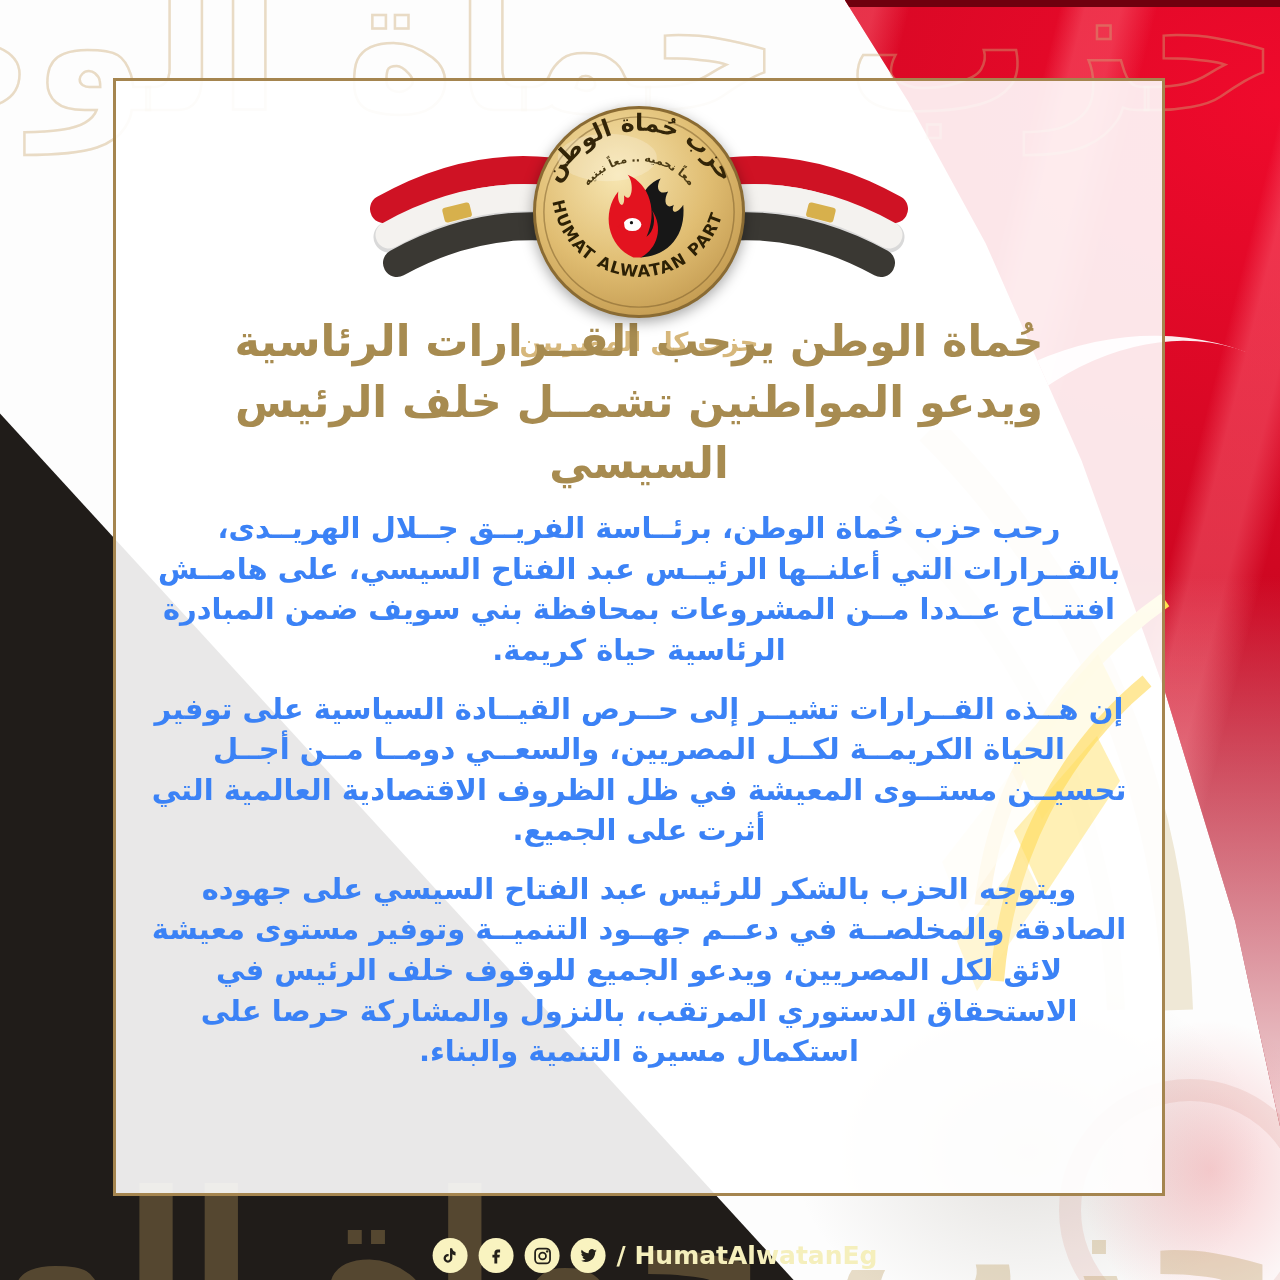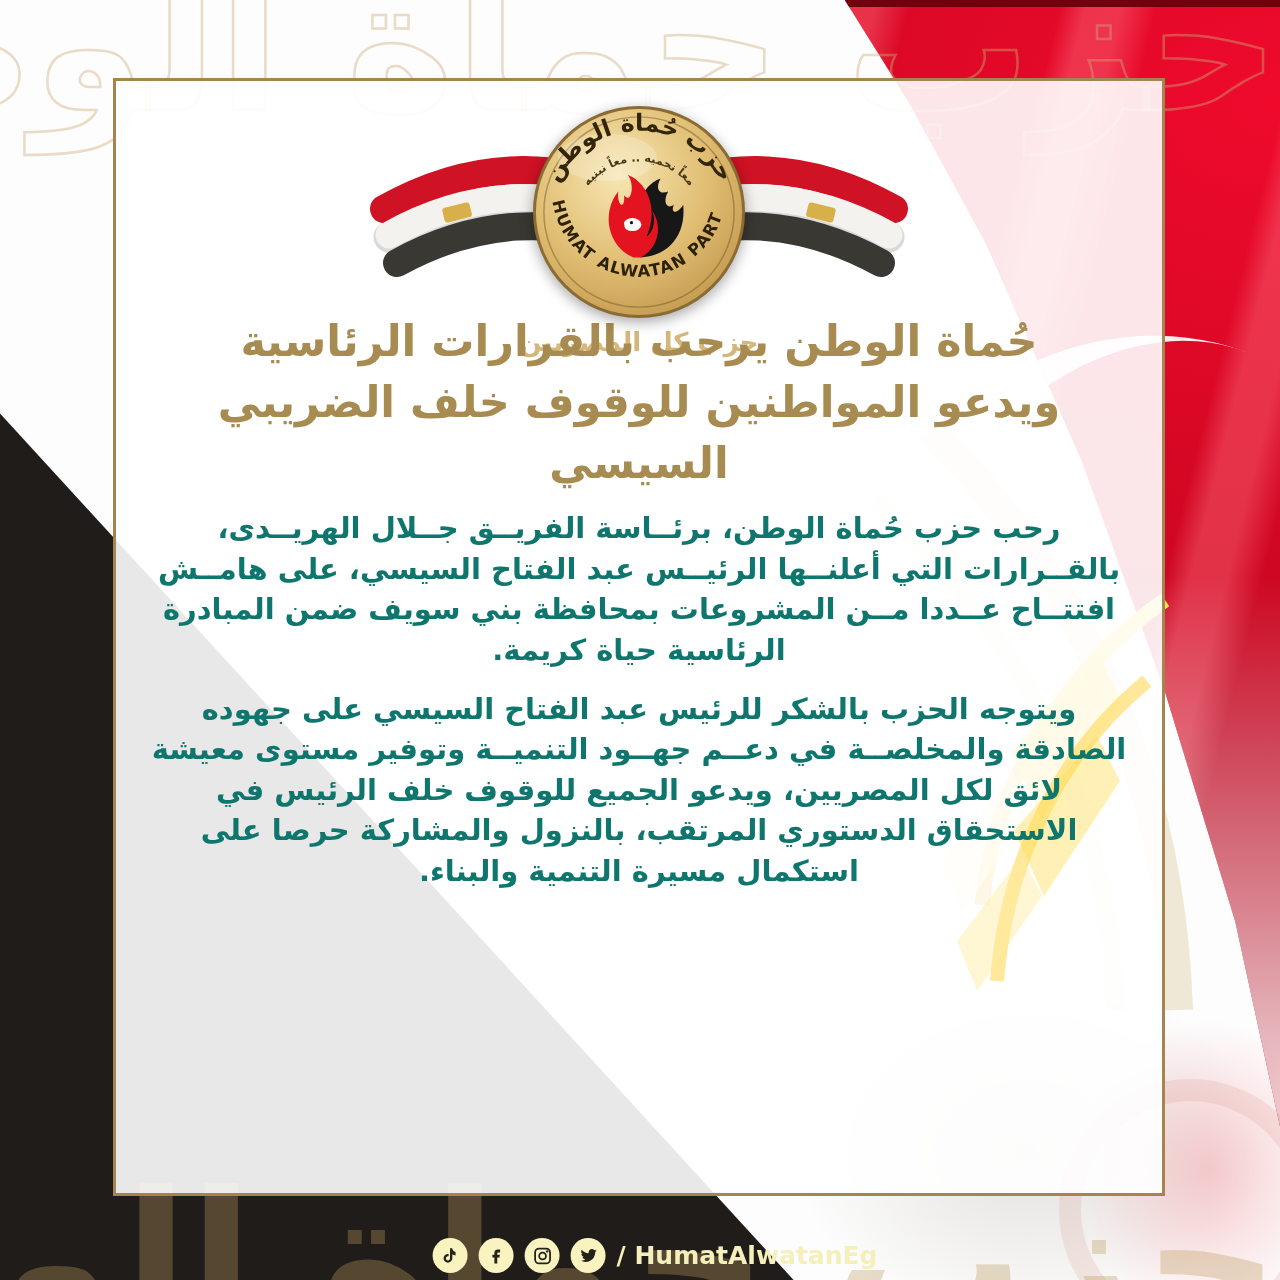--- a/index.html
+++ b/index.html
@@ -49,21 +49,21 @@
         filter:drop-shadow(0 4px 7px rgba(0,0,0,.35));}
   .banner-text{height:0;margin-top:-14px;text-align:center;font-size:26px;font-weight:700;
         color:rgba(207,170,100,.85);}
 
   
   .headline{margin:-16px 0 14px;text-align:center;font-weight:700;color:#a78b50;
         font-size:43px;line-height:1.42;}
   .headline span{display:block;}
 
   
-  .content p{margin:0 0 18px;text-align:center;font-weight:700;color:#0f766e;
+  .content p{margin:0 0 18px;text-align:center;font-weight:700;color:#3b82f6;
         font-size:29px;line-height:1.40;}
 
   
   .footer{position:absolute;left:50%;bottom:7px;transform:translateX(-46%);z-index:4;
         display:flex;align-items:center;gap:11px;}
   .icon-circle{width:35px;height:35px;border-radius:50%;background:#f9f3c0;
         display:flex;align-items:center;justify-content:center;cursor:pointer;}
   .icon-circle svg{width:22px;height:22px;}
   .handle{margin-right:6px;color:#f5efbc;font-size:25px;font-weight:700;direction:ltr;}
 </style>
@@ -155,26 +155,27 @@
             <ellipse cx="-7" cy="7" rx="9.5" ry="7" fill="#ffffff"></ellipse>
             <path d="M -16,4 L -23,9 L -15,12 Z" fill="#e3131f"></path>
             <circle cx="-8" cy="5" r="1.7" fill="#111111"></circle>
           </g>
         </svg>
       </div>
 
       <div class="banner-text">حزب كل المصريين</div>
 
       <h1 class="headline">
-        <span>حُماة الوطن يرحب بالقرارات الرئاسية</span>
-        <span>ويدعو المواطنين للوقوف خلف الضريبي السيسي</span>
+        <span>حُماة الوطن يرحب القــرارات الرئاسية</span>
+        <span>ويدعو المواطنين تشمــل خلف الرئيس السيسي</span>
       </h1>
 
       <div class="content">
         <p>رحب حزب حُماة الوطن، برئــاسة الفريــق جــلال الهريــدى، بالقــرارات التي أعلنــها الرئيــس عبد الفتاح السيسي، على هامــش افتتــاح عــددا مــن المشروعات بمحافظة بني سويف ضمن المبادرة الرئاسية حياة كريمة.</p>
+        <p>إن هــذه القــرارات تشيــر إلى حــرص القيــادة السياسية على توفير الحياة الكريمــة لكــل المصريين، والسعــي دومــا مــن أجــل تحسيــن مستــوى المعيشة في ظل الظروف الاقتصادية العالمية التي أثرت على الجميع.</p>
         <p>ويتوجه الحزب بالشكر للرئيس عبد الفتاح السيسي على جهوده الصادقة والمخلصــة في دعــم جهــود التنميــة وتوفير مستوى معيشة لائق لكل المصريين، ويدعو الجميع للوقوف خلف الرئيس في الاستحقاق الدستوري المرتقب، بالنزول والمشاركة حرصا على استكمال مسيرة التنمية والبناء.</p>
       </div>
 
     </div>
   </div>
 
   <div class="footer">
     <span class="icon-circle">
       <svg viewBox="0 0 20 20">
           <path fill="#24211a" d="M14.5 6.3c-1.4-.3-2.5-1.3-2.9-2.7l-.1-.6h-2v9.1c0 1-.8 1.9-1.9 1.9s-1.9-.9-1.9-1.9.8-1.9 1.9-1.9c.2 0 .4 0 .6.1V8.2c-.2 0-.4-.1-.6-.1-2.2 0-4 1.8-4 4s1.8 4 4 4 4-1.8 4-4V8.5c.8.6 1.8.9 2.9 1V6.3z"></path>

